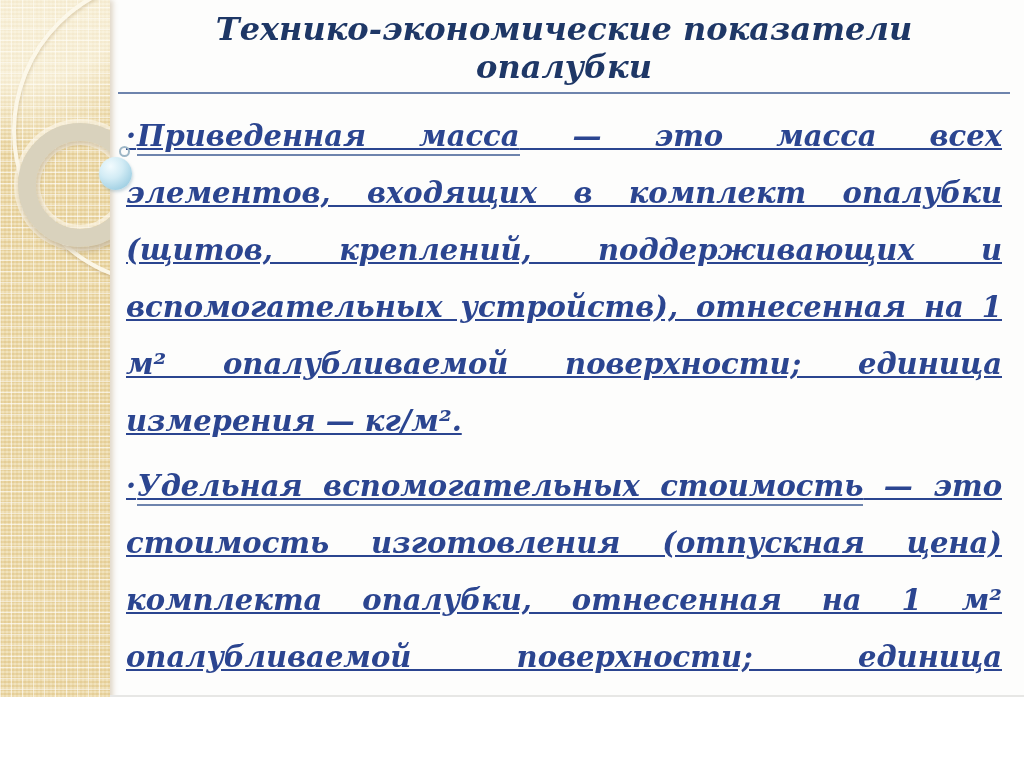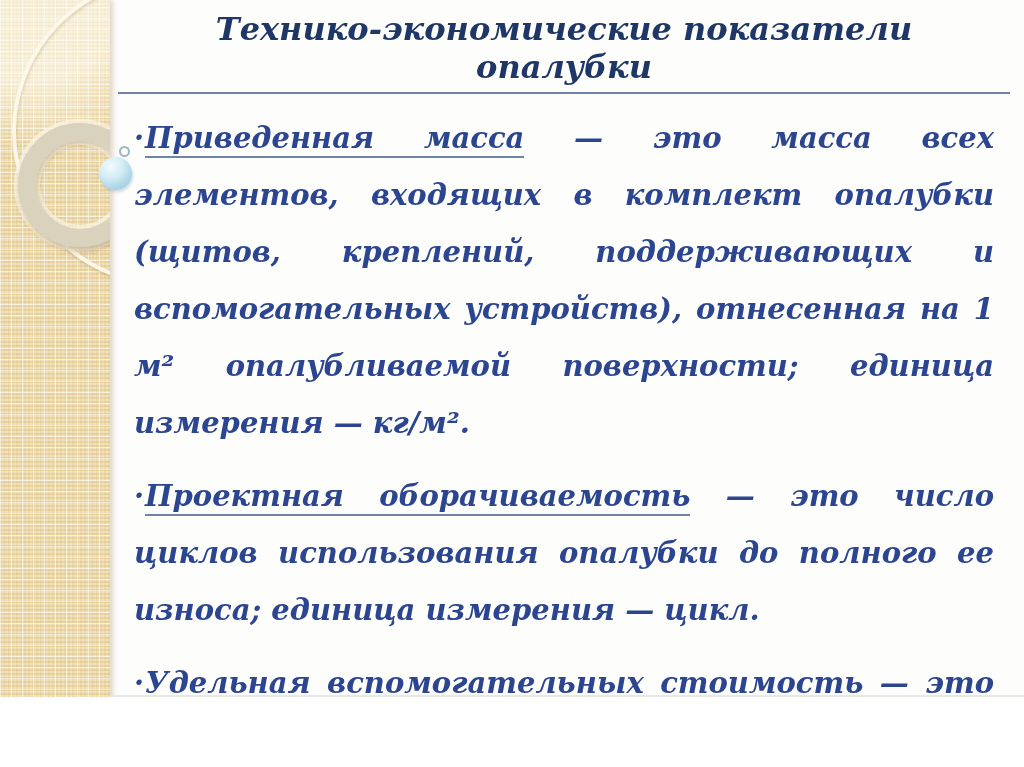--- a/index.html
+++ b/index.html
@@ -70,21 +70,21 @@
     display:inline-block;
     padding:0 10px 6px 10px;
     border-bottom:2px solid var(--underline);
   }
   .body-text{
     font-size:29px;font-weight:700;font-style:italic;
     color:var(--body-text);
     line-height:57px;
     text-align:justify;
   }
-  .body-text p{margin:16px;}
+  .body-text p{margin:8px;text-decoration:underline;}
   .bullet{padding-right:1px;}
   .term{
     border-bottom:2px solid var(--underline);
     padding-bottom:1px;
   }
   .bottom-edge{
     position:absolute;left:110px;right:0;bottom:0;height:2px;background:#e7e7e5;
   }
 </style>
 </head>
@@ -101,21 +101,20 @@
   <div class="small-circle"></div>
 
   <div class="content">
 
     <h1 class="title"><span class="title-inner">Технико-экономические показатели опалубки</span></h1>
 
     <div class="body-text">
 
       <p><span class="bullet">·</span><span class="term">Приведенная масса</span><span> — это масса всех элементов, входящих в комплект опалубки (щитов, креплений, поддерживающих и вспомогательных устройств), отнесенная на 1 м² опалубливаемой поверхности; единица измерения — кг/м².</span></p>
 
-      <p><span class="bullet">·</span><span class="term">Проектная оборачиваемость</span><span> — это число циклов использования опалубки до полного ее износа; единица измерения — цикл.</span></p>
 
       <p><span class="bullet">·</span><span class="term">Удельная вспомогательных стоимость</span><span> — это стоимость изготовления (отпускная цена) комплекта опалубки, отнесенная на 1 м² опалубливаемой поверхности; единица измерения — руб./м².</span></p>
 
     </div>
   </div>
 
   <div class="bottom-edge"></div>
 </div>
 
 </body></html>

